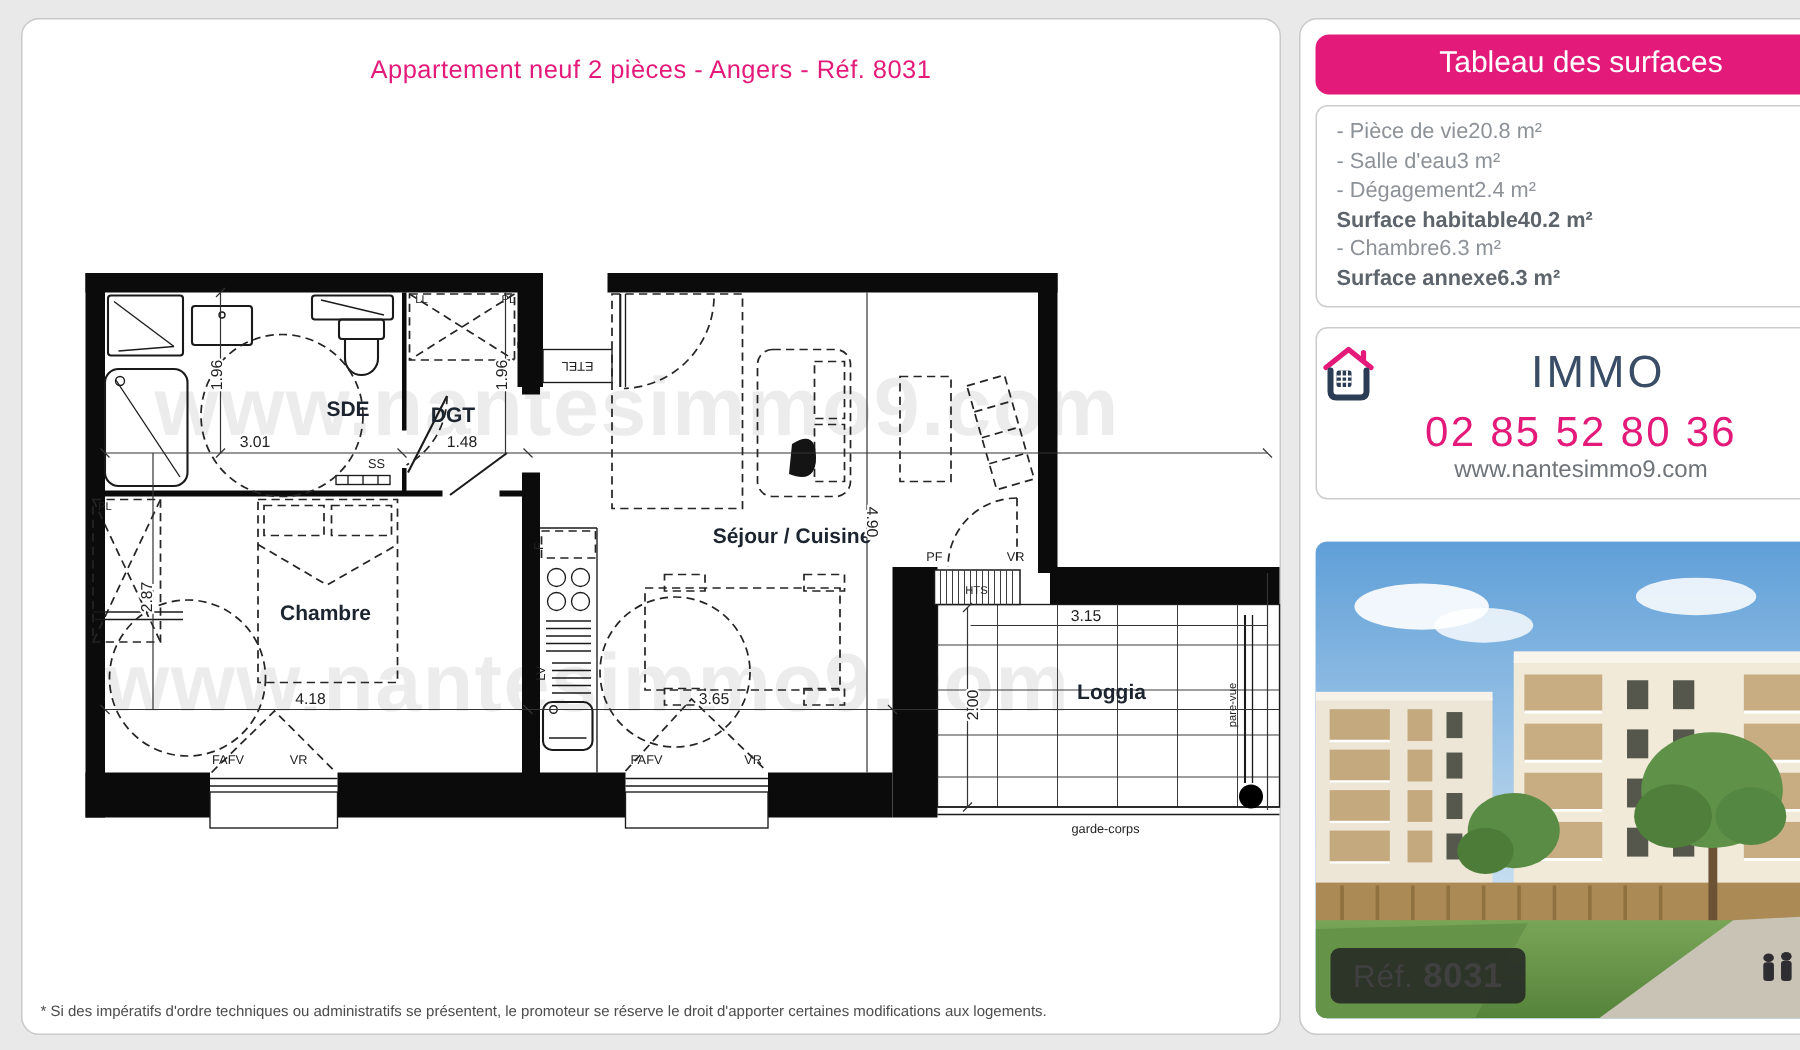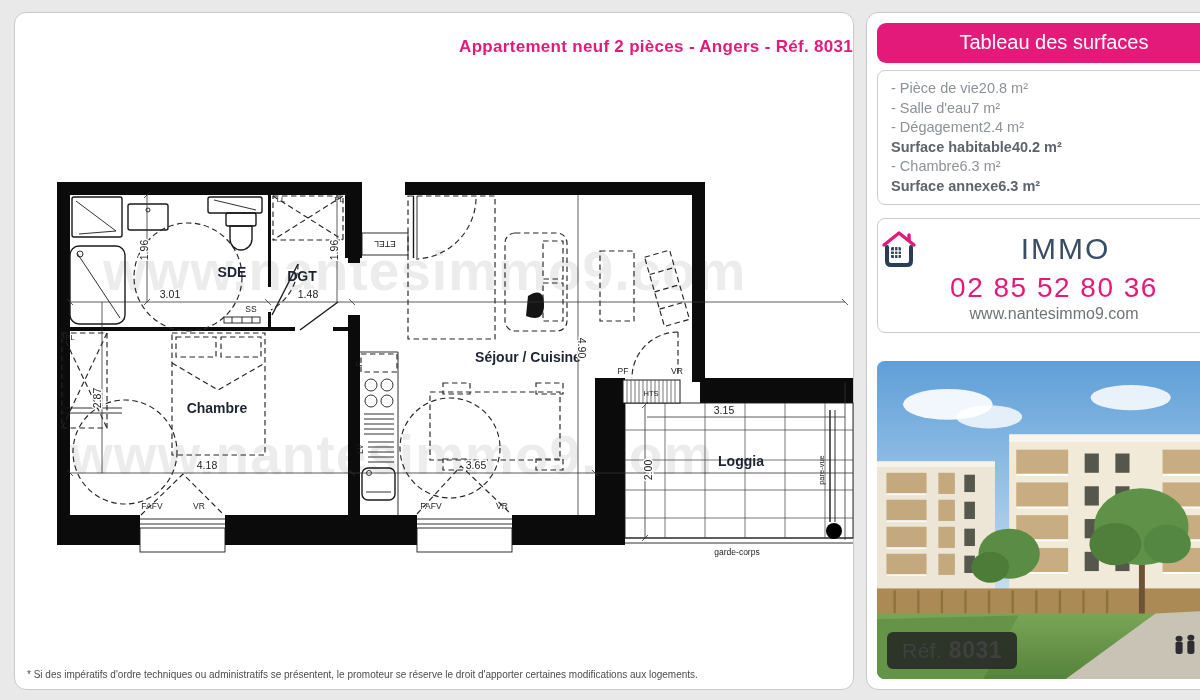--- a/index.html
+++ b/index.html
@@ -6,22 +6,22 @@
     --pink:#e41a7b;
     --navy:#3a4d66;
     --line:#1a1a1a;
   }
   *{box-sizing:border-box}
   html,body{margin:0;padding:0}
   body{width:1200px;height:700px;font-family:"Liberation Sans",sans-serif}
   .page{position:relative;width:1200px;height:700px;background:#e9e9e9;overflow:hidden}
   .card{background:#fff;border:1px solid #c9c9c9;border-radius:12px}
   .main-card{position:absolute;left:14px;top:12px;width:840px;height:678px}
-  .title{position:absolute;left:0;top:24px;width:100%;text-align:right;margin:0;
-         font-size:17px;font-weight:bold;color:var(--pink);letter-spacing:.3px}
+  .title{position:absolute;left:0;top:24px;width:100%;text-align:center;margin:0;
+         font-size:17px;font-weight:normal;color:var(--pink);letter-spacing:.3px}
   .watermark{position:absolute;font-weight:bold;font-size:55px;letter-spacing:1px;
              color:rgba(40,40,40,.085);white-space:nowrap;pointer-events:none}
   .wm1{left:88px;top:226px}
   .wm2{left:55px;top:410px}
   .footnote{position:absolute;left:12px;bottom:9px;font-size:10px;color:#4c4c4c}
   .plan-svg{position:absolute;left:0;top:0;width:1200px;height:700px;pointer-events:none}
 
   
   .side{position:absolute;left:866px;top:12px;width:376px;height:678px;padding:10px}
   .pink-header{background:var(--pink);color:#fff;border-radius:9px;text-align:center;
@@ -297,21 +297,21 @@
 
     <div class="pink-header">Tableau des surfaces</div>
 
     <div class="table-box">
       <div class="trow">
           <span>- Pièce de vie</span>
           <span>20.8 m²</span>
         </div>
       <div class="trow">
           <span>- Salle d'eau</span>
-          <span>7 m²</span>
+          <span>3 m²</span>
         </div>
       <div class="trow">
           <span>- Dégagement</span>
           <span>2.4 m²</span>
         </div>
       <div class="trow bold">
           <span>Surface habitable</span>
           <span>40.2 m²</span>
         </div>
       <div class="trow">

